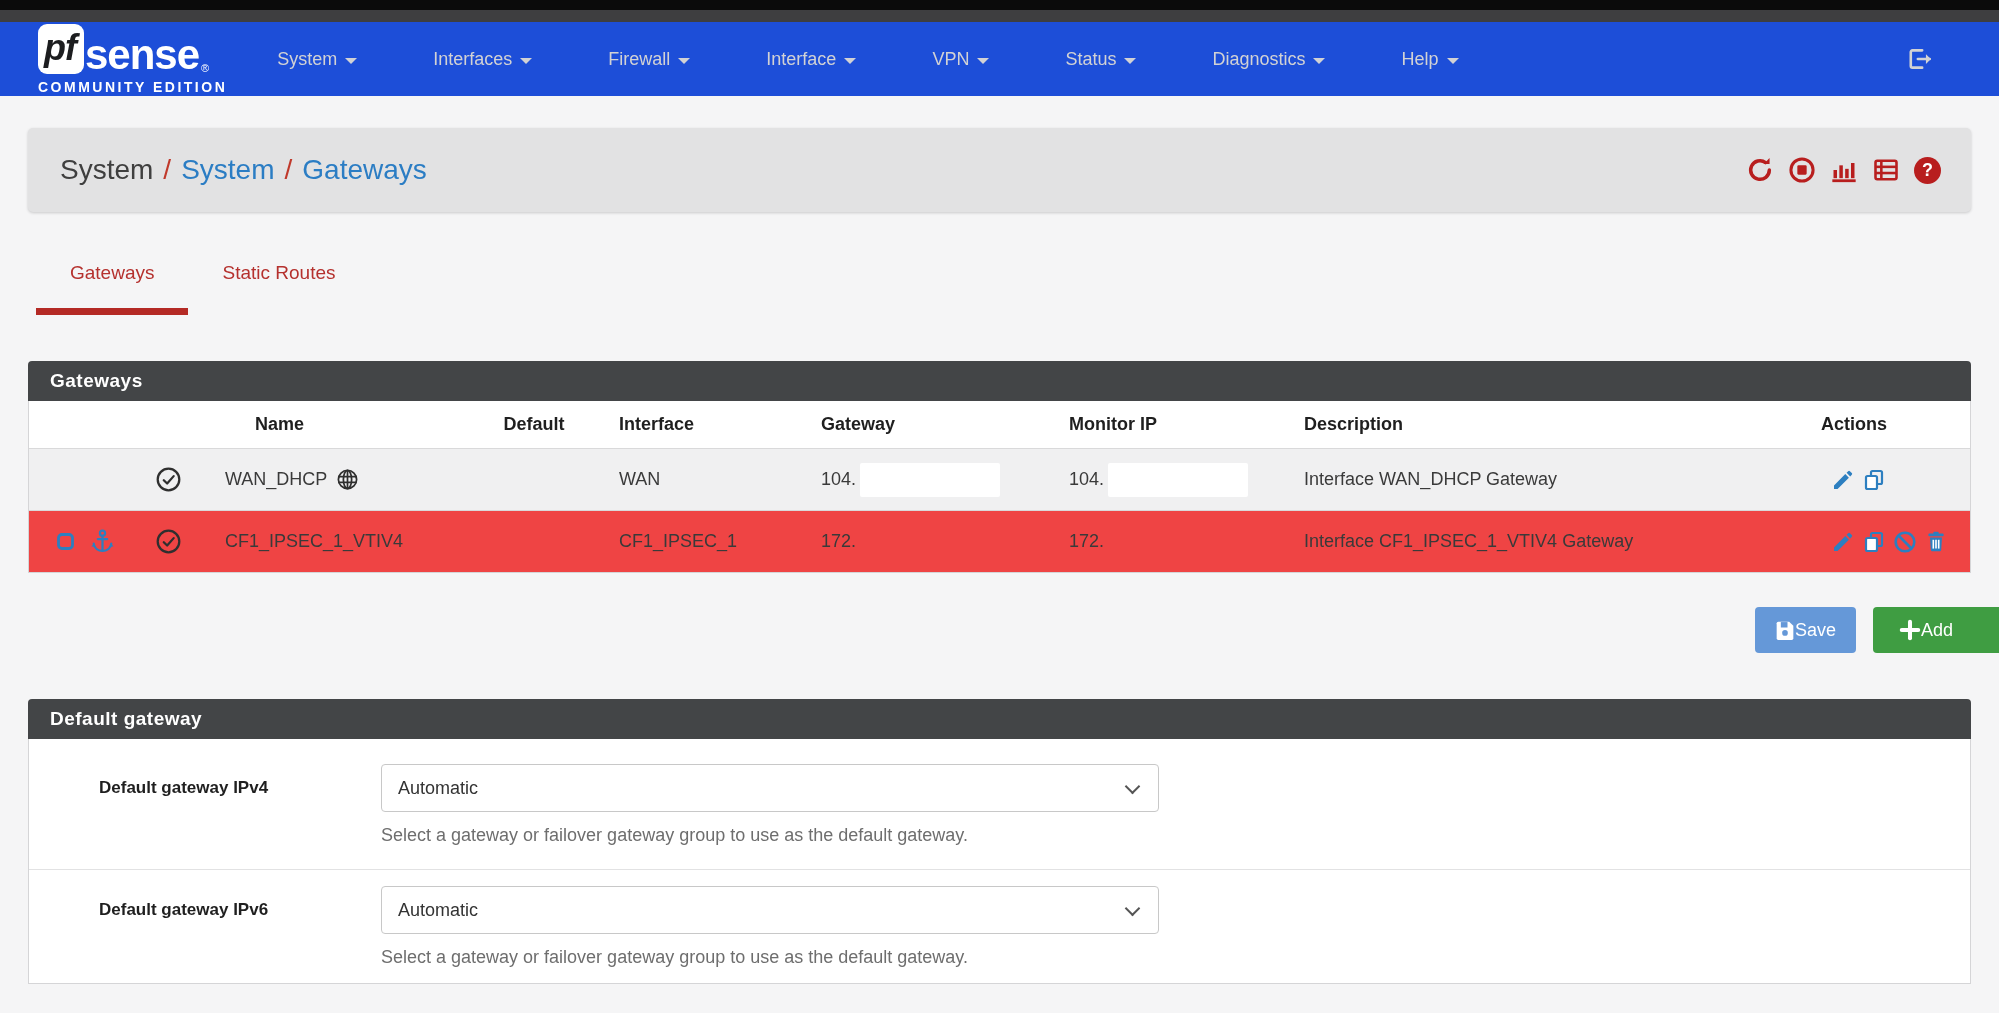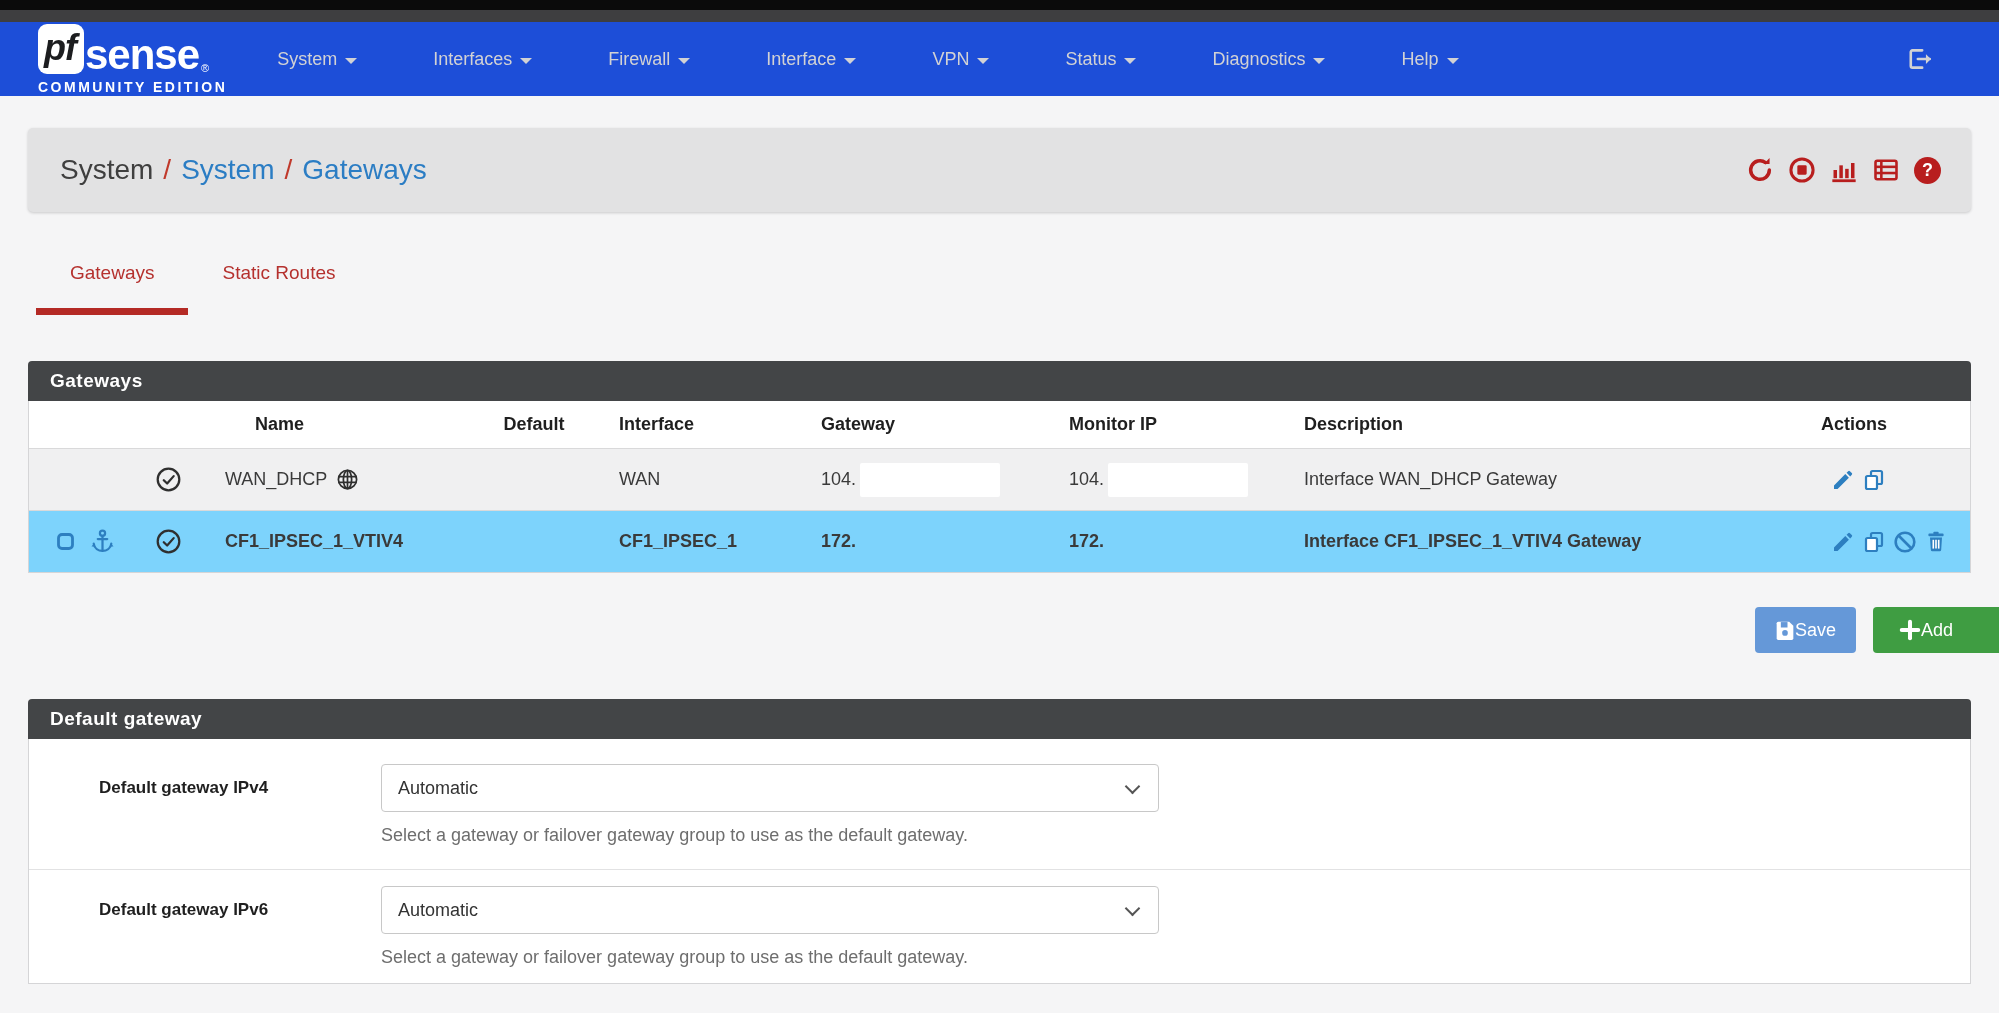--- a/index.html
+++ b/index.html
@@ -49,21 +49,21 @@
                   padding-left:22px; color:#fff; font-weight:700; font-size:19px; letter-spacing:.5px; }
   .panel-body { background:#fff; border:1px solid #d5d5d7; border-top:none; }
 
   
   .gw-grid { display:grid; grid-template-columns:100px 78px 270px 114px 190px 246px 240px 524px 1fr; }
   .gw-row { display:contents; }
   .cell { display:flex; align-items:center; font-size:18px; color:#3a3a3a; }
   .thead .cell { height:47px; font-weight:700; color:#1f1f1f; }
   .trow .cell { height:62px; border-top:1px solid #d9d9da; }
   .trow.odd .cell { background:#f0f0f1; }
-  .trow.even .cell { background:#7dd3fc;font-weight:bold; }
+  .trow.even .cell { background:#ef4444; }
   .th-name { padding-left:48px; }
   .th-default { justify-content:center; }
   .pad-int { padding-left:28px; }
   .pad-gw { padding-left:40px; }
   .pad-mon { padding-left:42px; }
   .pad-desc { padding-left:37px; }
   .pad-act { padding-left:30px; }
   .cell-name { padding-left:18px; gap:9px; }
   .cell-lefticons { padding-left:26px; gap:13px; }
   .cell-check { justify-content:center; }

